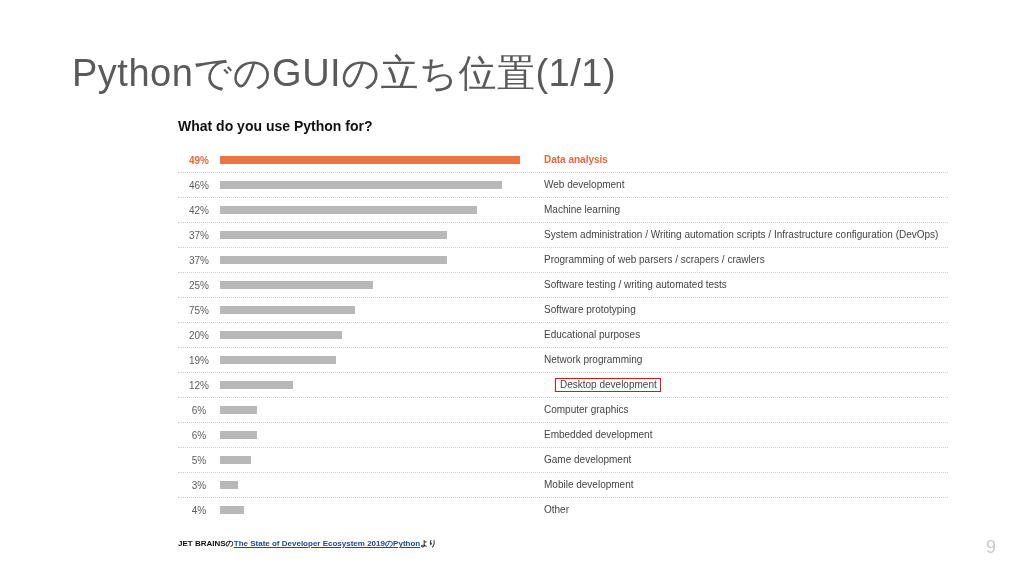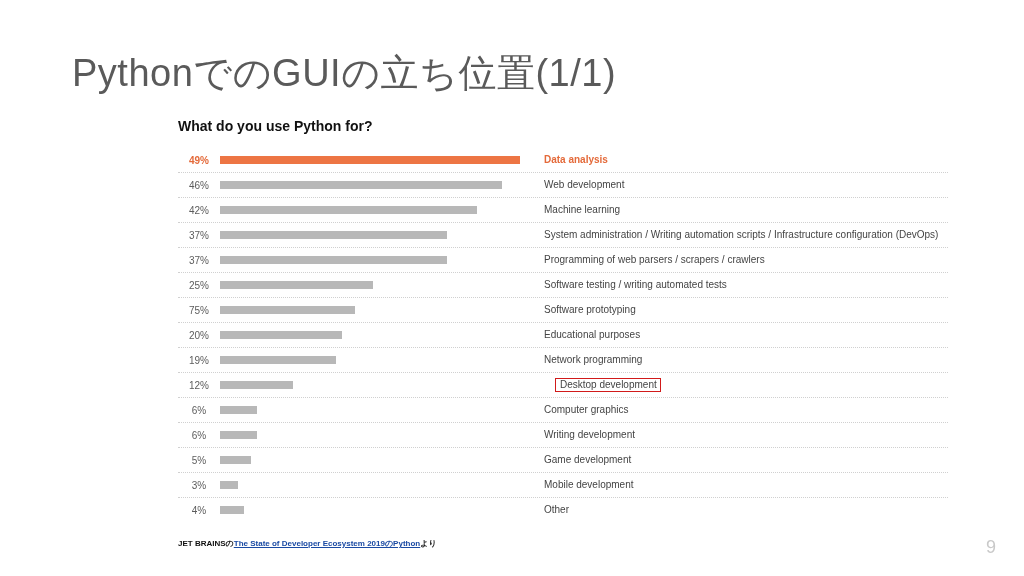--- a/index.html
+++ b/index.html
@@ -197,21 +197,21 @@
           <div class="bar-track">
             <div class="bar" style="width: 36.7347px;"></div>
           </div>
           <div class="label">Computer graphics</div>
         </div>
         <div class="row">
           <div class="pct">6%</div>
           <div class="bar-track">
             <div class="bar" style="width: 36.7347px;"></div>
           </div>
-          <div class="label">Writing development</div>
+          <div class="label">Embedded development</div>
         </div>
         <div class="row">
           <div class="pct">5%</div>
           <div class="bar-track">
             <div class="bar" style="width: 30.6122px;"></div>
           </div>
           <div class="label">Game development</div>
         </div>
         <div class="row">
           <div class="pct">3%</div>

